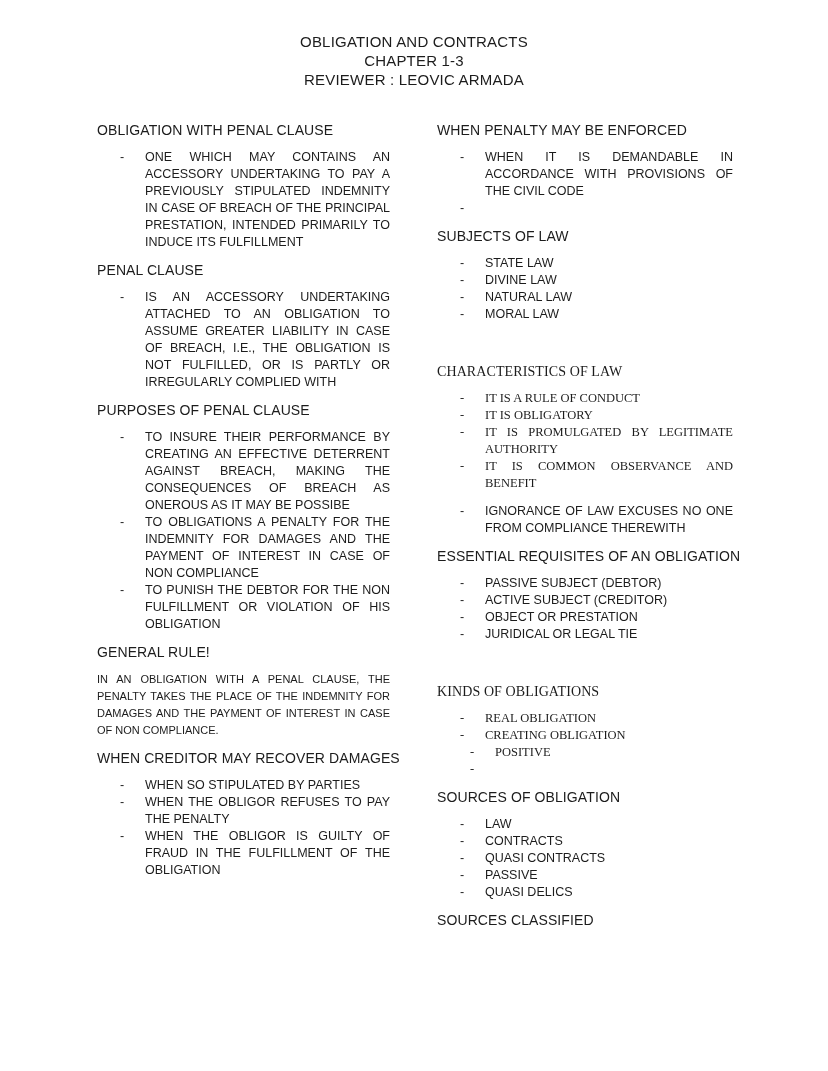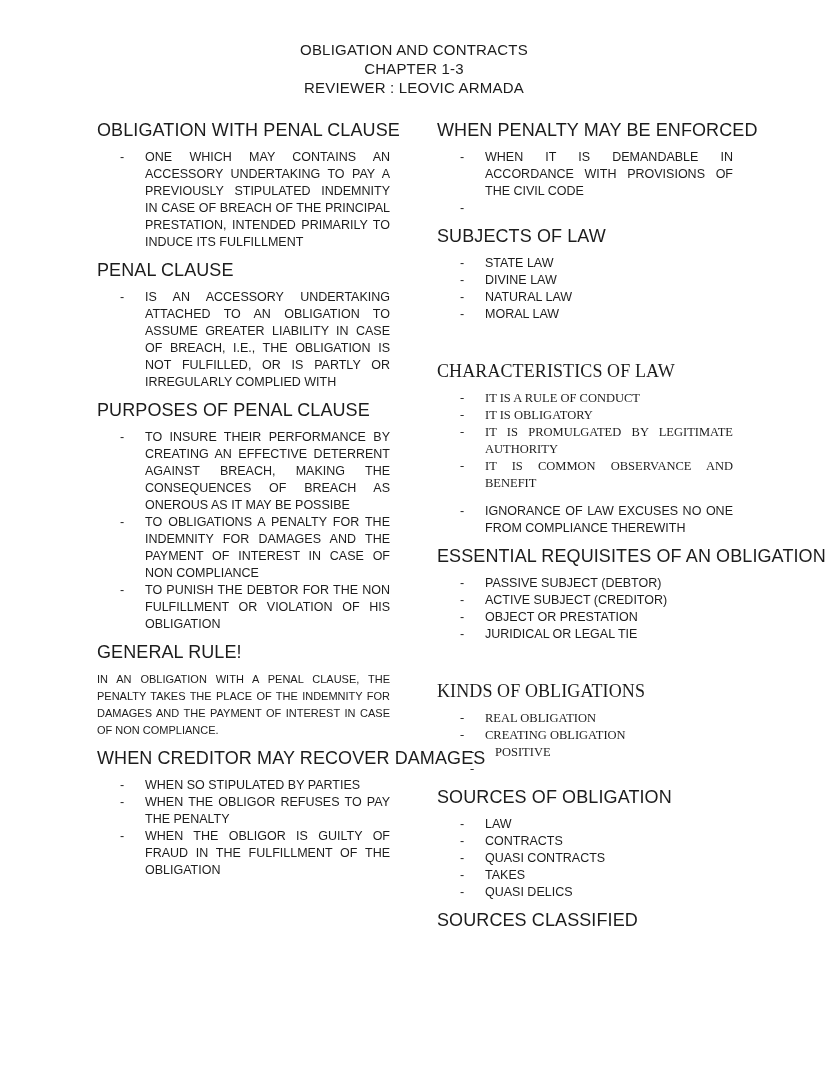--- a/index.html
+++ b/index.html
@@ -8,42 +8,42 @@
     position: relative;
     width: 828px;
     height: 1071px;
     background: #ffffff;
     font-family: "Liberation Sans", sans-serif;
     color: #1c1c1c;
     overflow: hidden;
   }
   .title-block {
     position: absolute;
-    top: 40px;
+    top: 32px;
     left: 0;
     width: 100%;
     text-align: center;
     font-size: 15px;
     line-height: 19px;
     letter-spacing: 0.2px;
   }
   .columns {
     position: absolute;
     top: 122px;
     left: 97px;
     display: flex;
     gap: 47px;
     align-items: flex-start;
   }
   .col { width: 293px; }
   .col.col-right { width: 296px; }
   .section { margin-bottom: 11px; }
   .section.extra-gap { margin-top: 40px; font-family: Liberation Serif, serif; }
   .heading {
-    font-size: 18px;
+    font-size: 14px;
     line-height: 17px;
     margin-bottom: 10px;
     letter-spacing: 0.1px;
     white-space: nowrap;
   }
   .items { padding-left: 23px; }
   .item {
     display: flex;
     font-size: 12.5px;
     line-height: 17px;
@@ -240,21 +240,21 @@
             <div class="item">
               <span class="dash">-</span>
               <span class="item-text">CONTRACTS</span>
             </div>
             <div class="item">
               <span class="dash">-</span>
               <span class="item-text">QUASI CONTRACTS</span>
             </div>
             <div class="item">
               <span class="dash">-</span>
-              <span class="item-text">TAKES</span>
+              <span class="item-text">PASSIVE</span>
             </div>
             <div class="item">
               <span class="dash">-</span>
               <span class="item-text">QUASI DELICS</span>
             </div>
           </div>
         </section>
         <section class="section">
           <div class="heading">SOURCES CLASSIFIED</div>
         </section>

